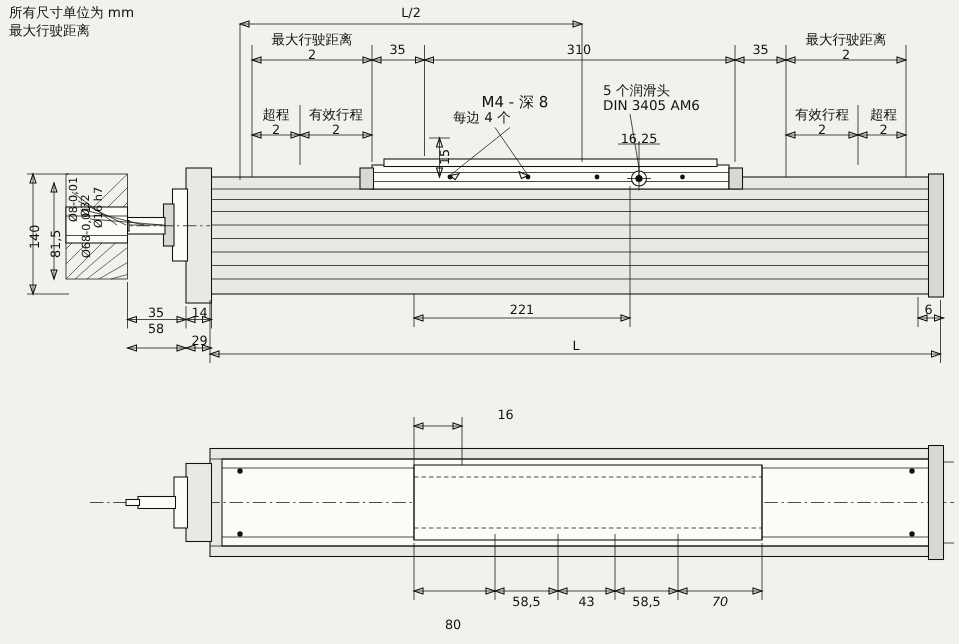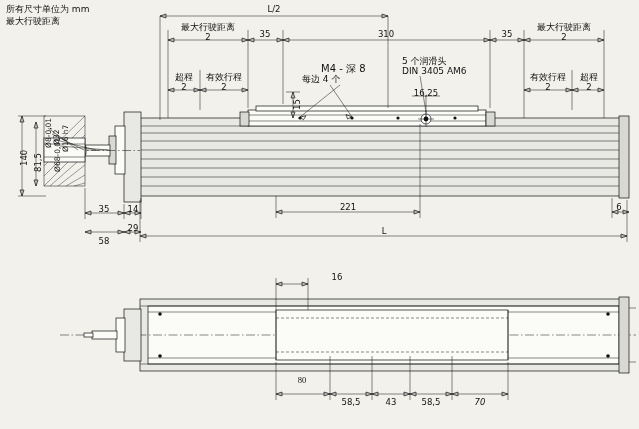--- a/index.html
+++ b/index.html
@@ -254,23 +254,23 @@
 
   <div class="lbl rot" style="left:19px;top:166px;">140</div>
   <div class="lbl rot" style="left:33px;top:172px;">81,5</div>
   <div class="lbl rot" style="left:44px;top:148px;font-size:7.5px;">Ø8-0,01</div>
   <div class="lbl rot" style="left:52px;top:145px;font-size:7.5px;">Ø32</div>
   <div class="lbl rot" style="left:61px;top:152px;font-size:7.5px;">Ø16 h7</div>
   <div class="lbl rot" style="left:53px;top:172px;font-size:7.5px;">Ø68-0,01</div>
 
   <div class="lbl c" style="left:104px;top:204px;">35</div>
   <div class="lbl c" style="left:133px;top:204px;">14</div>
-  <div class="lbl c" style="left:104px;top:236px;text-align:center;">58</div>
+  <div class="lbl c" style="left:104px;top:215px;text-align:center;">58</div>
   <div class="lbl c" style="left:133px;top:223px;">29</div>
 
   <div class="lbl c" style="left:305px;top:272px;margin-left:32px;">16</div>
-  <div class="lbl c" style="left:302px;top:375px;font-family:Liberation Serif, serif;">80</div>
+  <div class="lbl c" style="left:302px;top:412px;">80</div>
   <div class="lbl c" style="left:351px;top:397px;">58,5</div>
   <div class="lbl c" style="left:391px;top:397px;">43</div>
   <div class="lbl c" style="left:431px;top:397px;">58,5</div>
   <div class="lbl c" style="left:480px;top:397px;font-style:italic;">70</div>
 
 </div>
 
 </body></html>

